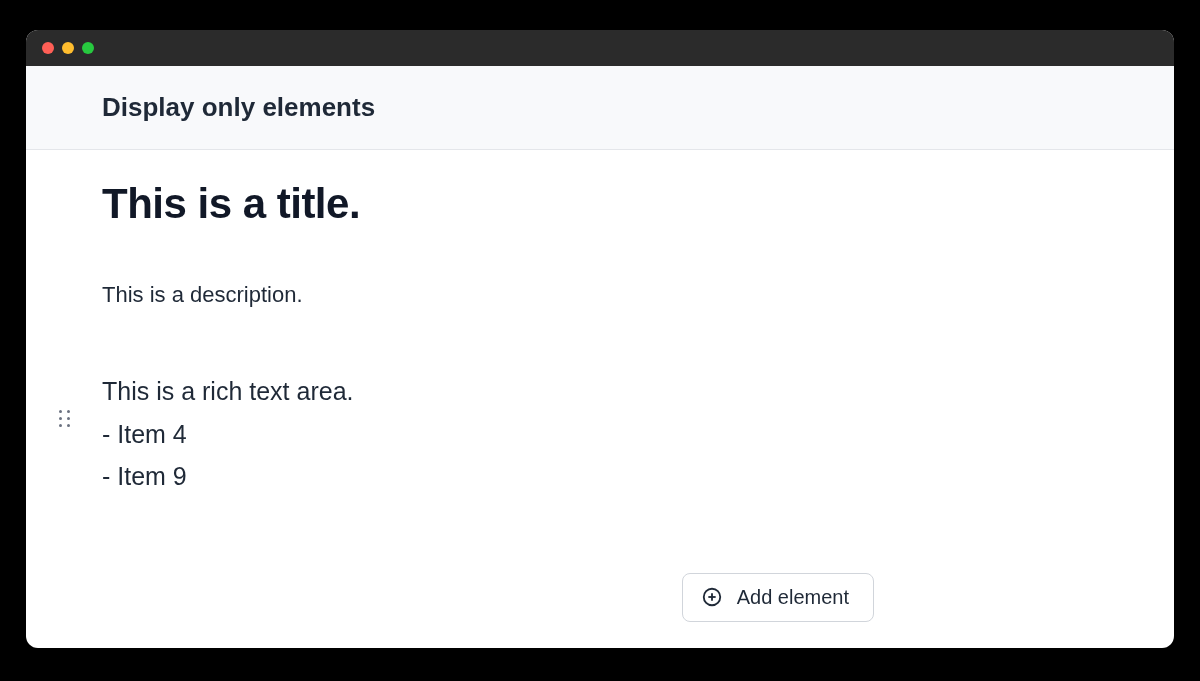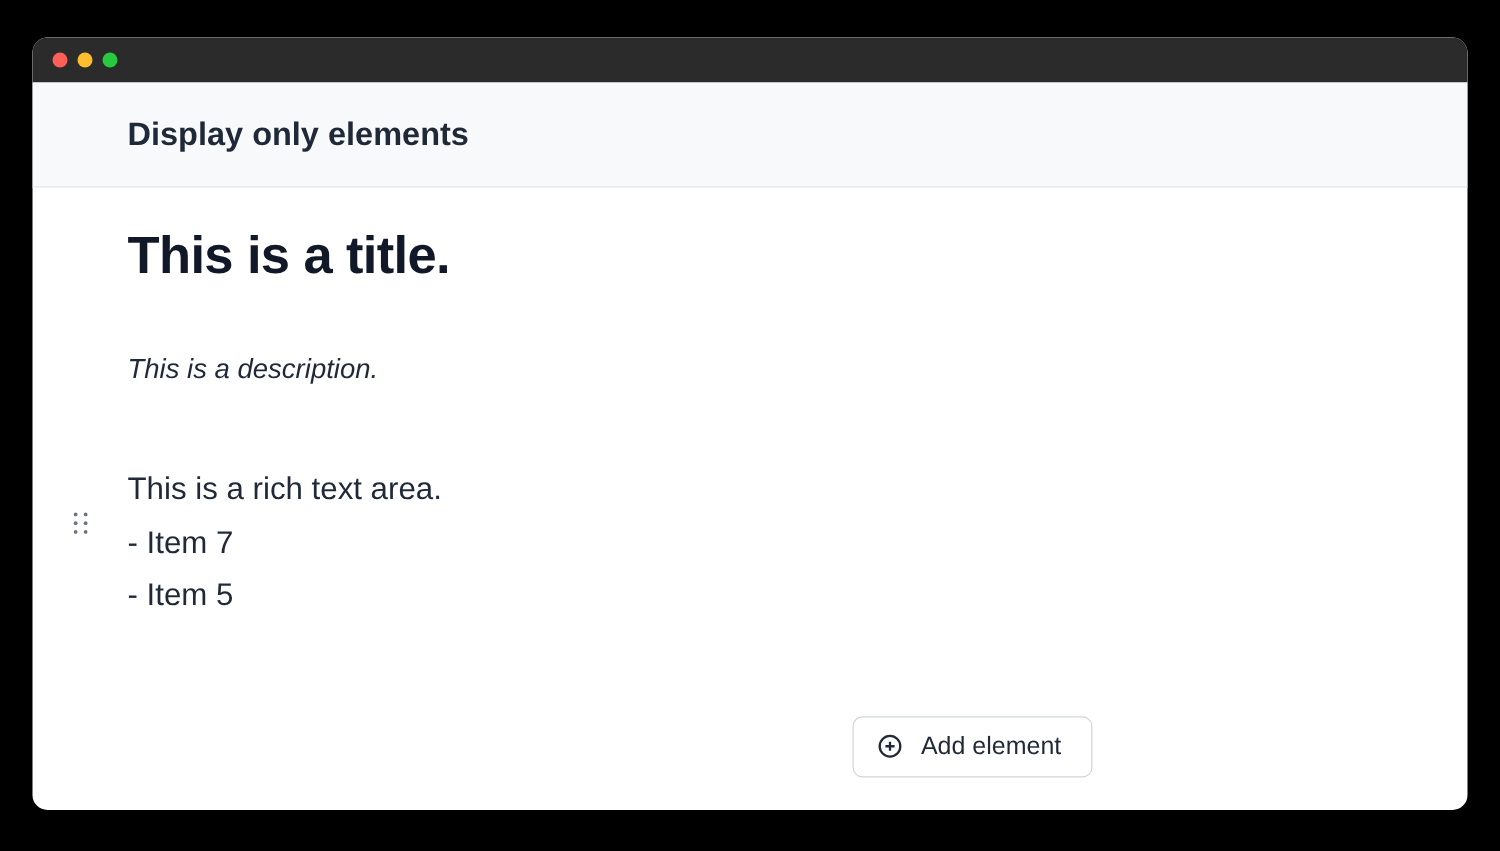--- a/index.html
+++ b/index.html
@@ -64,21 +64,20 @@
     font-weight: 800;
     color: #111827;
     letter-spacing: -0.5px;
   }
 
   .description {
     margin-top: 54px;
     font-size: 22px;
     color: #1f2937;
     font-weight: 400;
-    font-style: italic;
   }
 
   .rich-block {
     margin-top: 62px;
     position: relative;
   }
   .rich-line {
     font-size: 25px;
     color: #1f2937;
     line-height: 1.7;
@@ -146,22 +145,22 @@
       <div class="drag-handle">
         <span></span>
           <span></span>
         <span></span>
           <span></span>
         <span></span>
           <span></span>
       </div>
 
       <div class="rich-line">This is a rich text area.</div>
-      <div class="rich-line">- Item 7</div>
-      <div class="rich-line">- Item 5</div>
+      <div class="rich-line">- Item 4</div>
+      <div class="rich-line">- Item 9</div>
     </div>
 
     <button class="add-btn">
       <span>
         <svg width="22" height="22" viewBox="0 0 24 24" fill="none" stroke="#1f2937" stroke-width="2">
           <circle cx="12" cy="12" r="9"></circle>
           <line x1="12" y1="8" x2="12" y2="16"></line>
           <line x1="8" y1="12" x2="16" y2="12"></line>
         </svg>
       </span>

